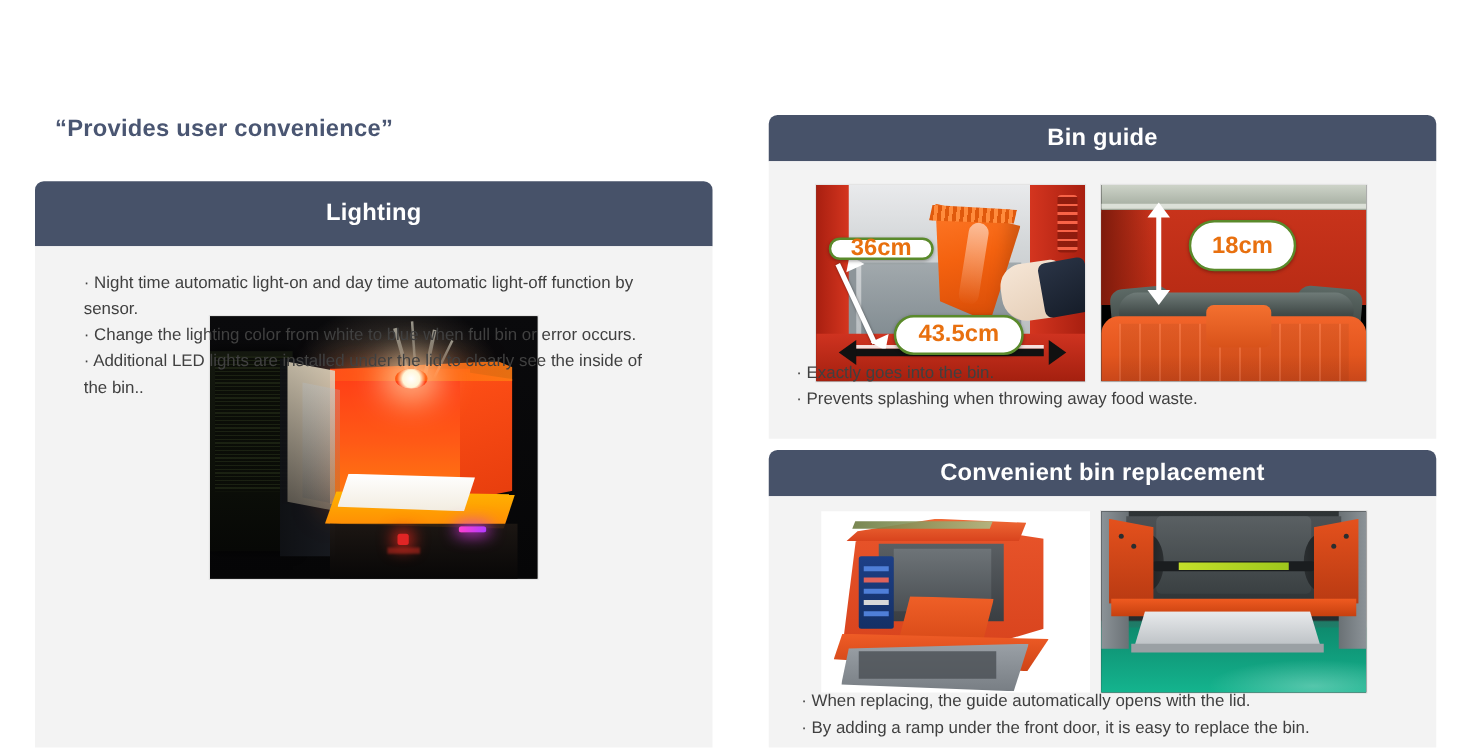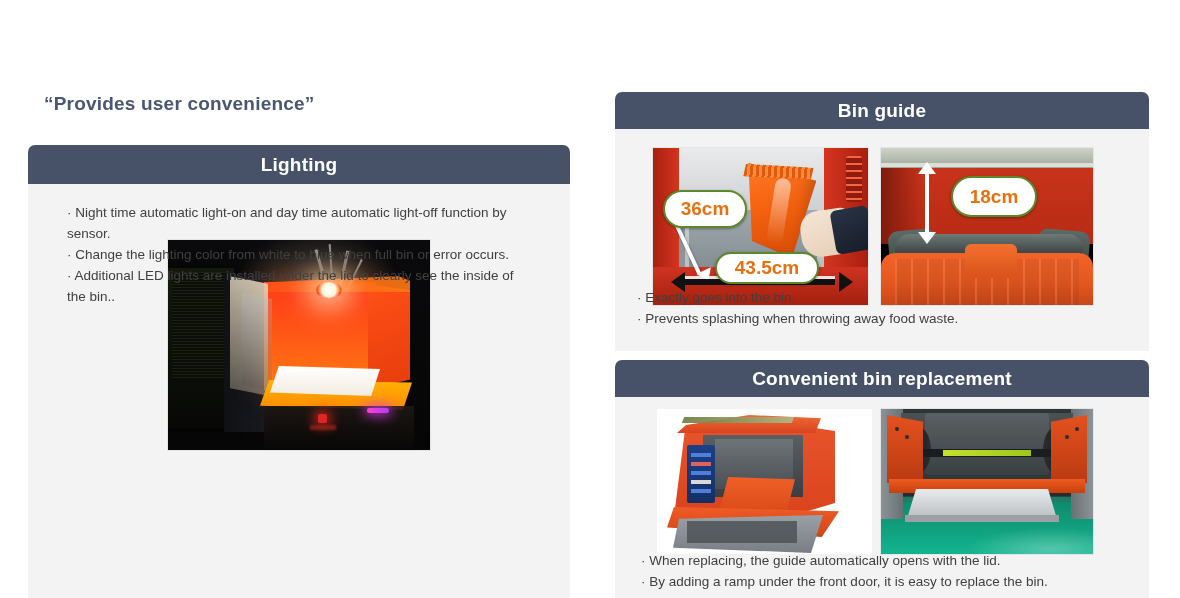--- a/index.html
+++ b/index.html
@@ -26,21 +26,21 @@
     color:#ffffff;
     font-size:19px;font-weight:bold;
     text-align:center;
     border-radius:7px 7px 0 0;
     display:flex;align-items:center;justify-content:center;
     letter-spacing:.2px;
   }
   .card-body{background:#f3f3f3;width:100%;box-sizing:border-box;}
 
   #card-lighting{left:28px;top:97px;width:542px;}
-  #card-lighting .card-head{height:39px;text-align:center;}
+  #card-lighting .card-head{height:52px;text-align:center;}
   #card-lighting .card-body{height:442px;position:relative;}
 
   #card-binguide{left:615px;top:44px;width:534px;}
   #card-binguide .card-head{height:37px;}
   #card-binguide .card-body{height:222px;position:relative;}
 
   #card-replacement{left:615px;top:312px;width:534px;}
   #card-replacement .card-head{height:37px;}
   #card-replacement .card-body{height:213px;position:relative;}
 
@@ -151,21 +151,21 @@
   .b36-hA2{position:absolute;right:15px;bottom:13px;width:0;height:0;
       border-top:10px solid transparent;border-bottom:10px solid transparent;border-left:14px solid #111;}
   .b36-hbarW{position:absolute;left:30px;bottom:26px;width:152px;height:3px;background:rgba(255,255,255,.85);}
 
   
   .pill{
     position:absolute;background:#ffffff;border:2px solid #5a8a2b;border-radius:22px;
     color:#e8700f;font-weight:bold;display:flex;align-items:center;justify-content:center;
     box-shadow:0 1px 3px rgba(0,0,0,.35);box-sizing:border-box;
   }
-  #pill-36{left:10px;top:42px;width:84px;height:38px;font-size:19px;}
+  #pill-36{left:10px;top:42px;width:84px;height:18px;font-size:19px;}
   #pill-435{left:62px;top:104px;width:104px;height:32px;font-size:19px;}
   #pill-18{left:70px;top:28px;width:86px;height:41px;font-size:19px;}
 
   
   #photo-bin18{left:266px;top:19px;width:212px;height:157px;}
   .b18-top{position:absolute;left:0;top:0;width:100%;height:22px;
       background:linear-gradient(180deg,#cdd3c8,#9aa396);}
   .b18-topline{position:absolute;left:0;top:15px;width:100%;height:4px;background:#e9ece5;opacity:.8;}
   .b18-red{position:absolute;left:0;top:20px;width:100%;height:76px;
       background:linear-gradient(180deg,#c8331b 0%,#b72b14 100%);}

